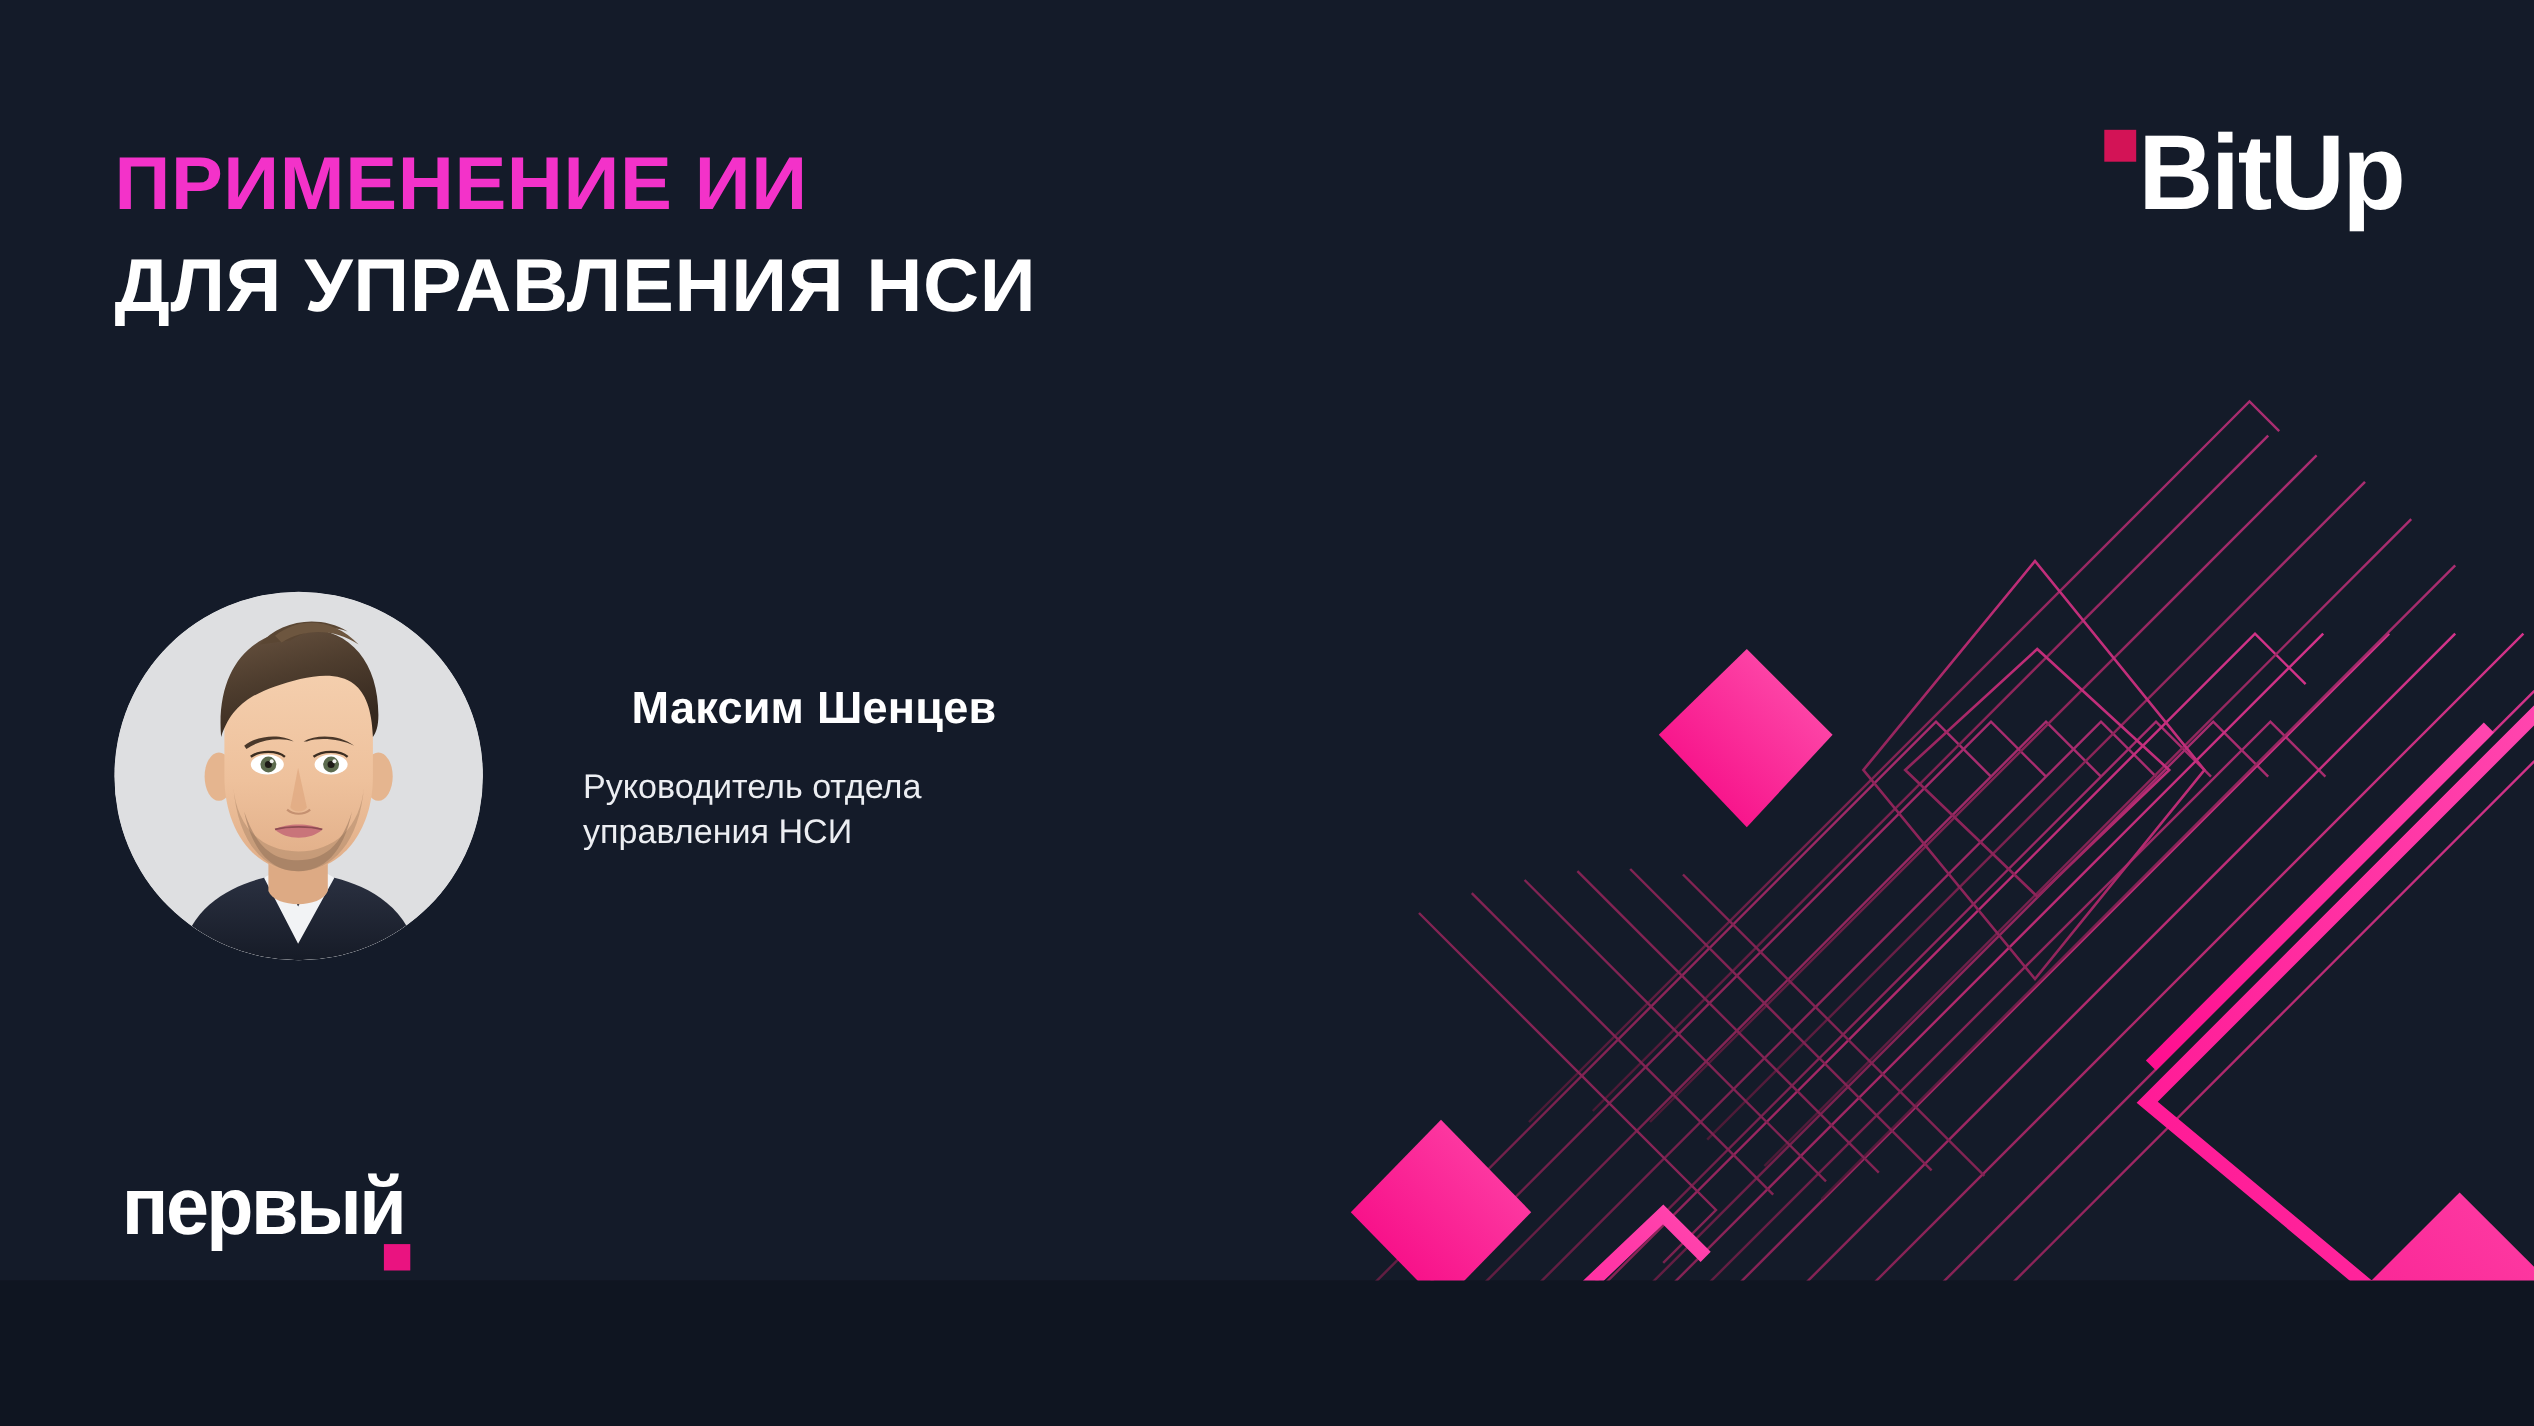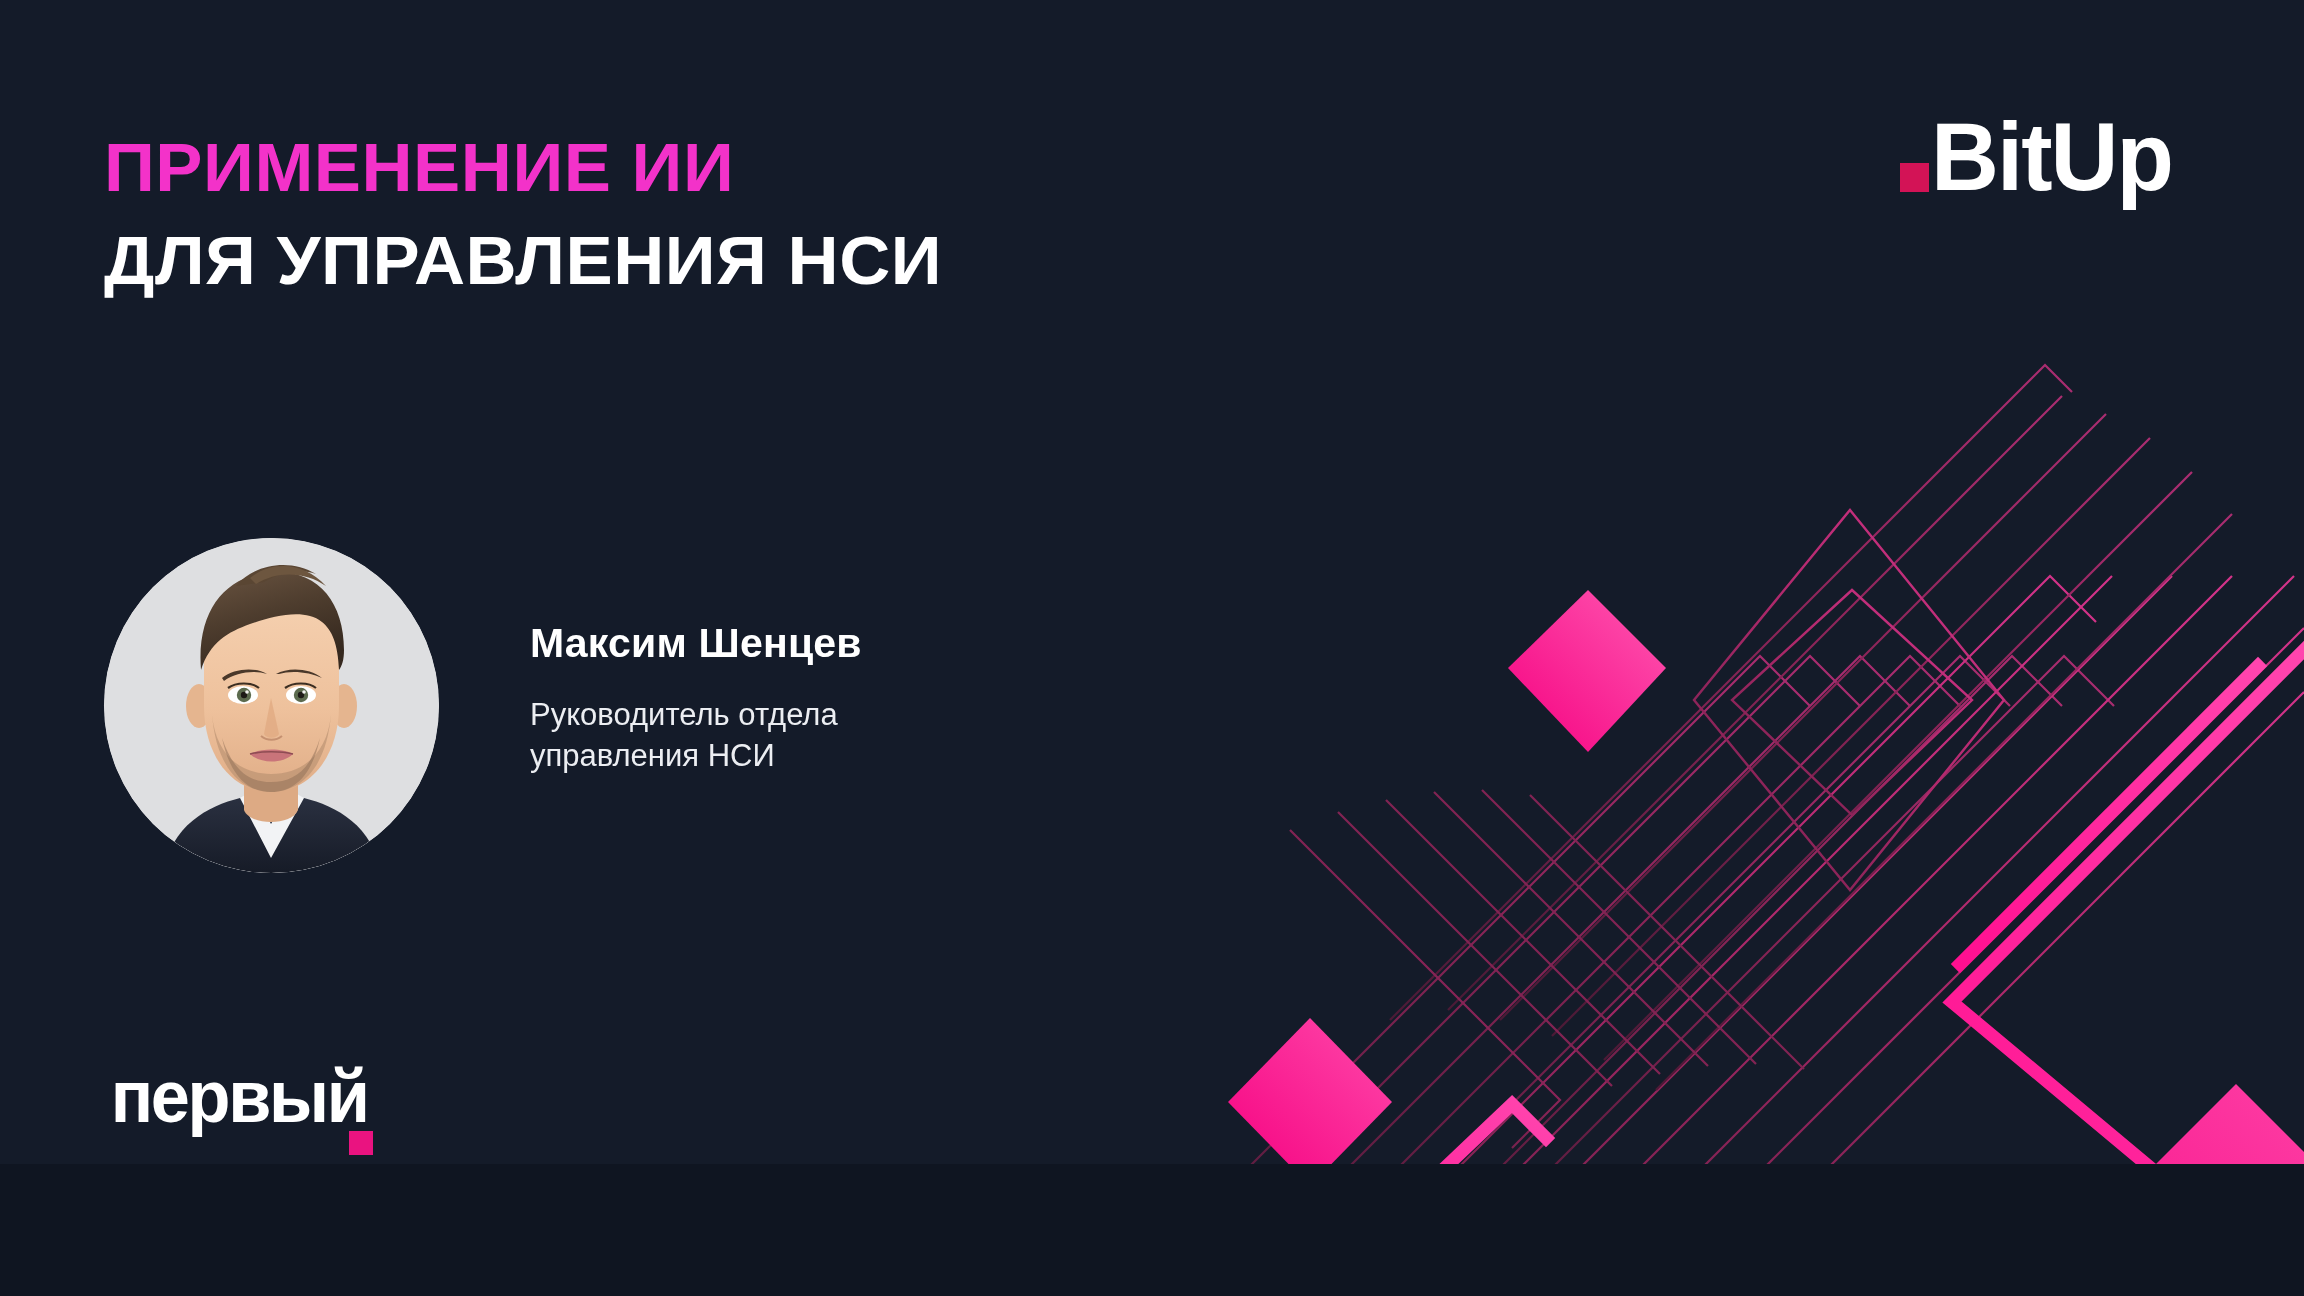--- a/index.html
+++ b/index.html
@@ -47,25 +47,25 @@
     white-space: nowrap;
     transform: scaleX(1.04);
     transform-origin: left center;
   }
   #title-line-1 { color: #f332c9; margin-bottom: 24px; }
   #title-line-2 { color: #ffffff; }
 
   
   #bitup-logo {
     position: absolute;
-    right: 124px;
+    right: 111px;
     top: 118px;
     z-index: 5;
     display: flex;
-    align-items: flex-end;
+    align-items: flex-start;
   }
   #bitup-dot {
     width: 29px;
     height: 29px;
     background: #d31356;
     margin-right: 2px;
     margin-bottom: 4px;
   }
   #bitup-text {
     font-family: "Liberation Sans", sans-serif;
@@ -103,20 +103,21 @@
     padding-bottom: 14px;
   }
   #speaker-name {
     font-family: "Liberation Sans", sans-serif;
     font-weight: bold;
     font-size: 41px;
     color: #ffffff;
     margin: 0 0 28px 0;
     white-space: nowrap;
     letter-spacing: 0.2px;
+    text-align: center;
   }
   #speaker-role {
     font-family: "Liberation Sans", sans-serif;
     font-weight: normal;
     font-size: 31px;
     line-height: 1.32;
     color: #eceef2;
     margin: 0;
     max-width: 420px;
   }

